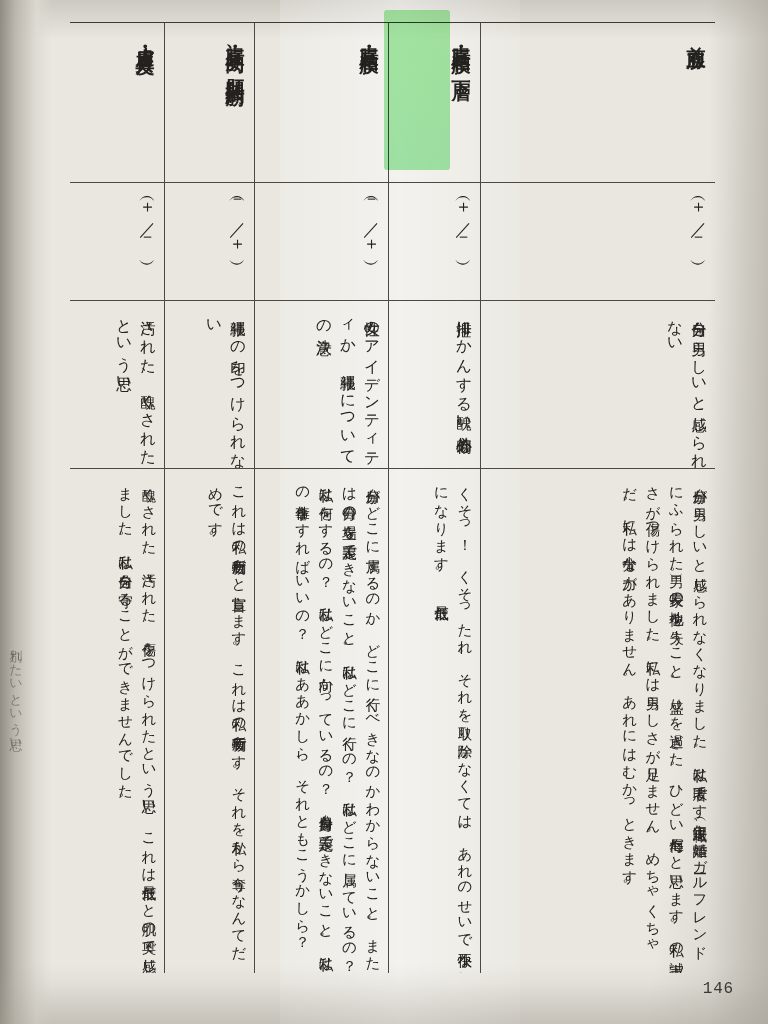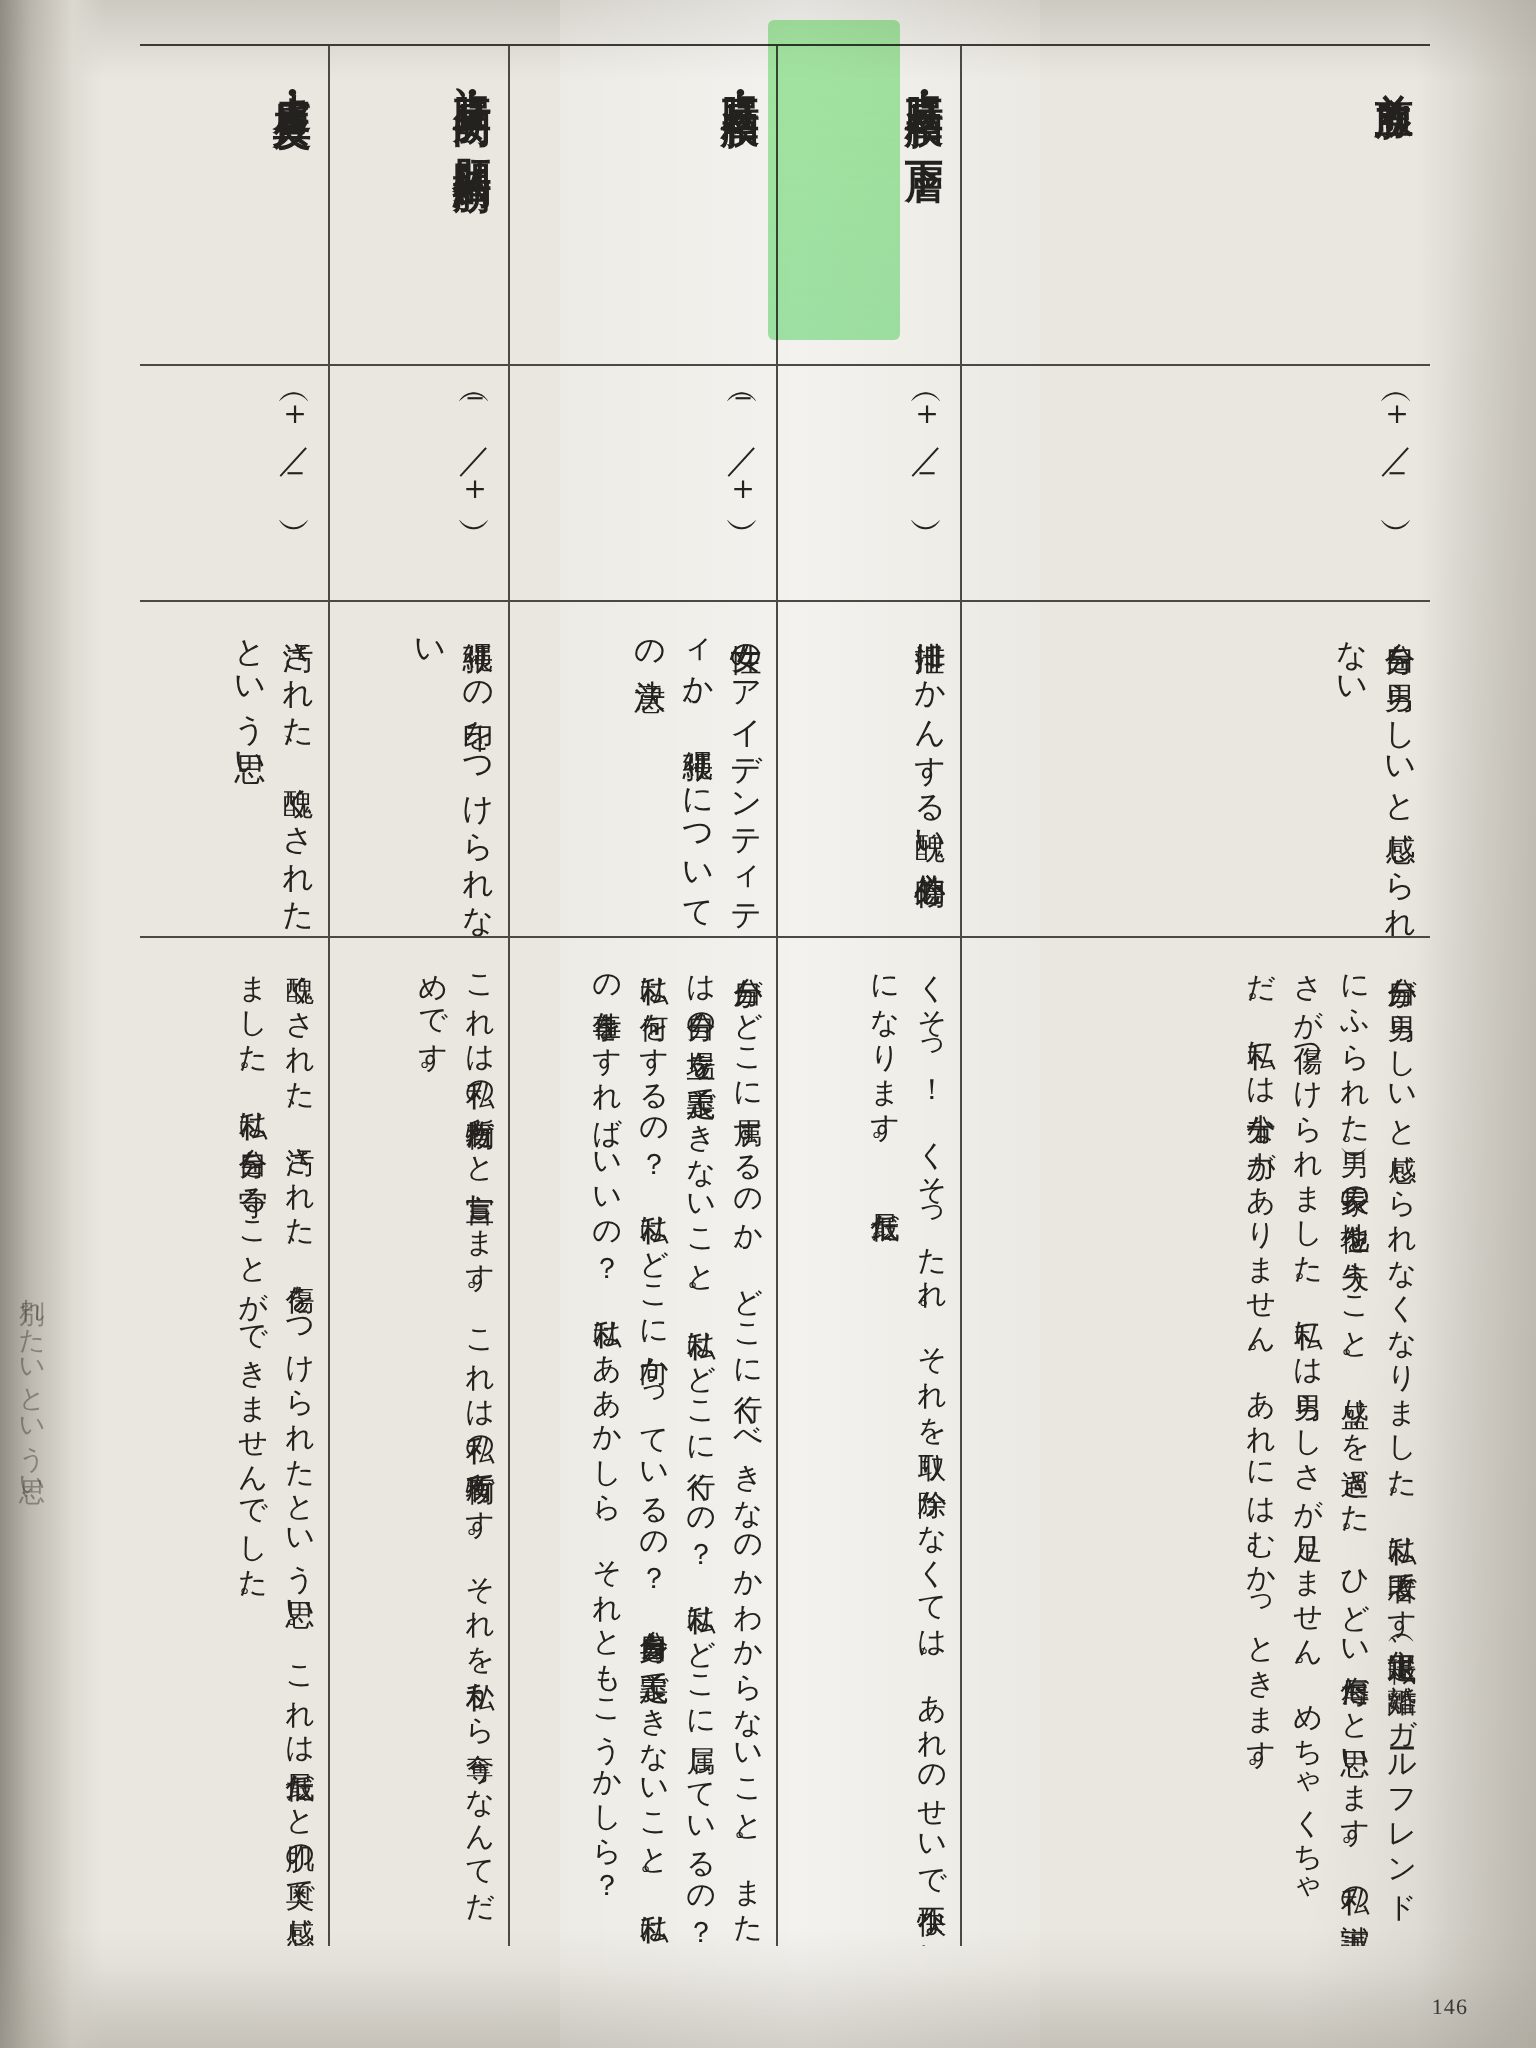--- a/index.html
+++ b/index.html
@@ -122,24 +122,24 @@
     writing-mode: vertical-rl;
     text-orientation: upright;
     font-size: 13px;
     color: rgba(60,58,54,0.45);
     line-height: 1.5;
   }
 
   .page-number {
     position: absolute;
     right: 34px;
-    bottom: 14px;
-    font-size: 11px;
+    bottom: 26px;
+    font-size: 16px;
     color: #3a3833;
-    font-family: Liberation Serif, serif;
+    font-family: Liberation Mono, monospace;
     letter-spacing: 0.05em;
   }
 </style>
 </head>
 <body>
 
 <div class="page">
   <div class="shade shade-left"></div>
   <div class="shade shade-mid"></div>
   <div class="shade shade-right"></div>

